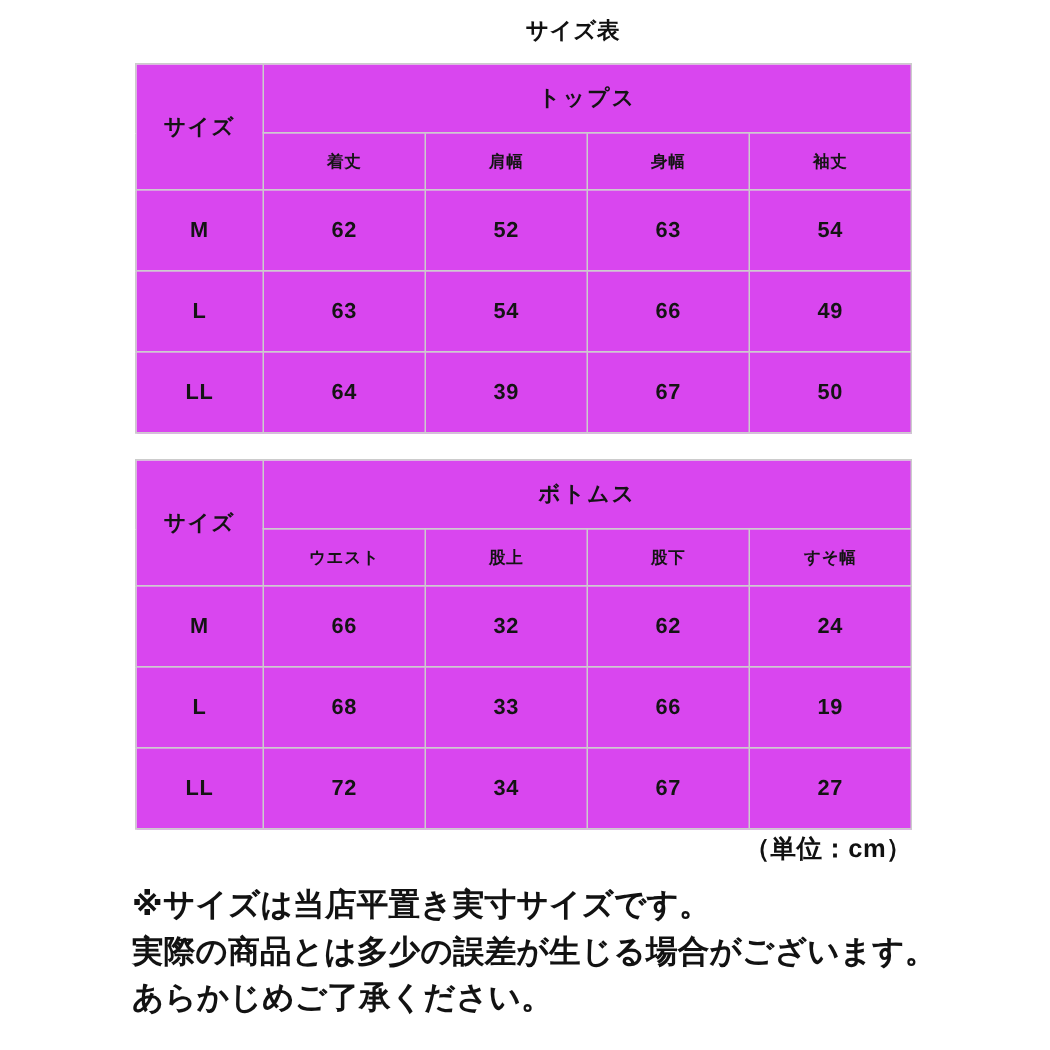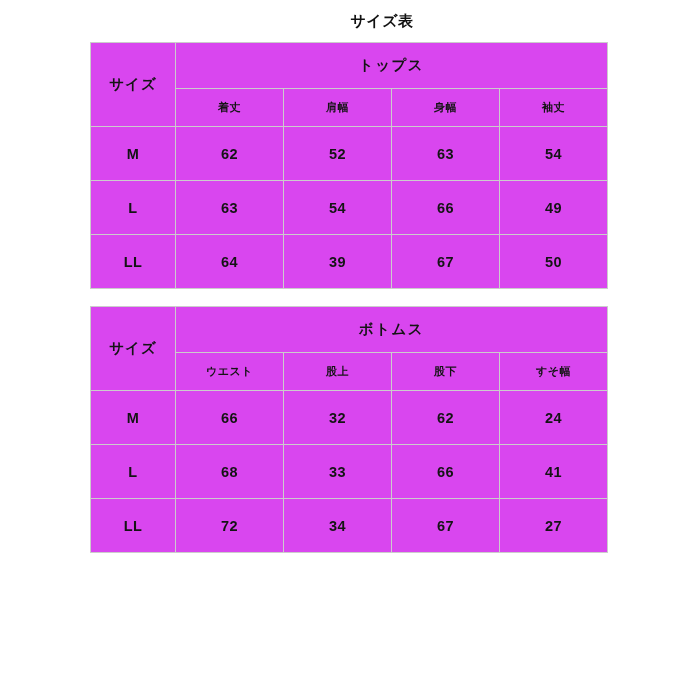--- a/index.html
+++ b/index.html
@@ -196,27 +196,33 @@
         <td class="cell-value">66</td>
         <td class="cell-value">32</td>
         <td class="cell-value">62</td>
         <td class="cell-value">24</td>
       </tr>
       <tr>
         <td class="cell-row-label">L</td>
         <td class="cell-value">68</td>
         <td class="cell-value">33</td>
         <td class="cell-value">66</td>
-        <td class="cell-value">41</td>
+        <td class="cell-value">19</td>
       </tr>
       <tr>
         <td class="cell-row-label">LL</td>
         <td class="cell-value">72</td>
         <td class="cell-value">34</td>
         <td class="cell-value">67</td>
         <td class="cell-value">27</td>
       </tr>
     </tbody>
   </table>
 
-
+  <div class="unit-note">（単位：cm）</div>
+
+  <div class="footnotes">
+    <div class="footnote-line">※サイズは当店平置き実寸サイズです。</div>
+    <div class="footnote-line">実際の商品とは多少の誤差が生じる場合がございます。</div>
+    <div class="footnote-line">あらかじめご了承ください。</div>
+  </div>
 
 </div>
 
 </body></html>

